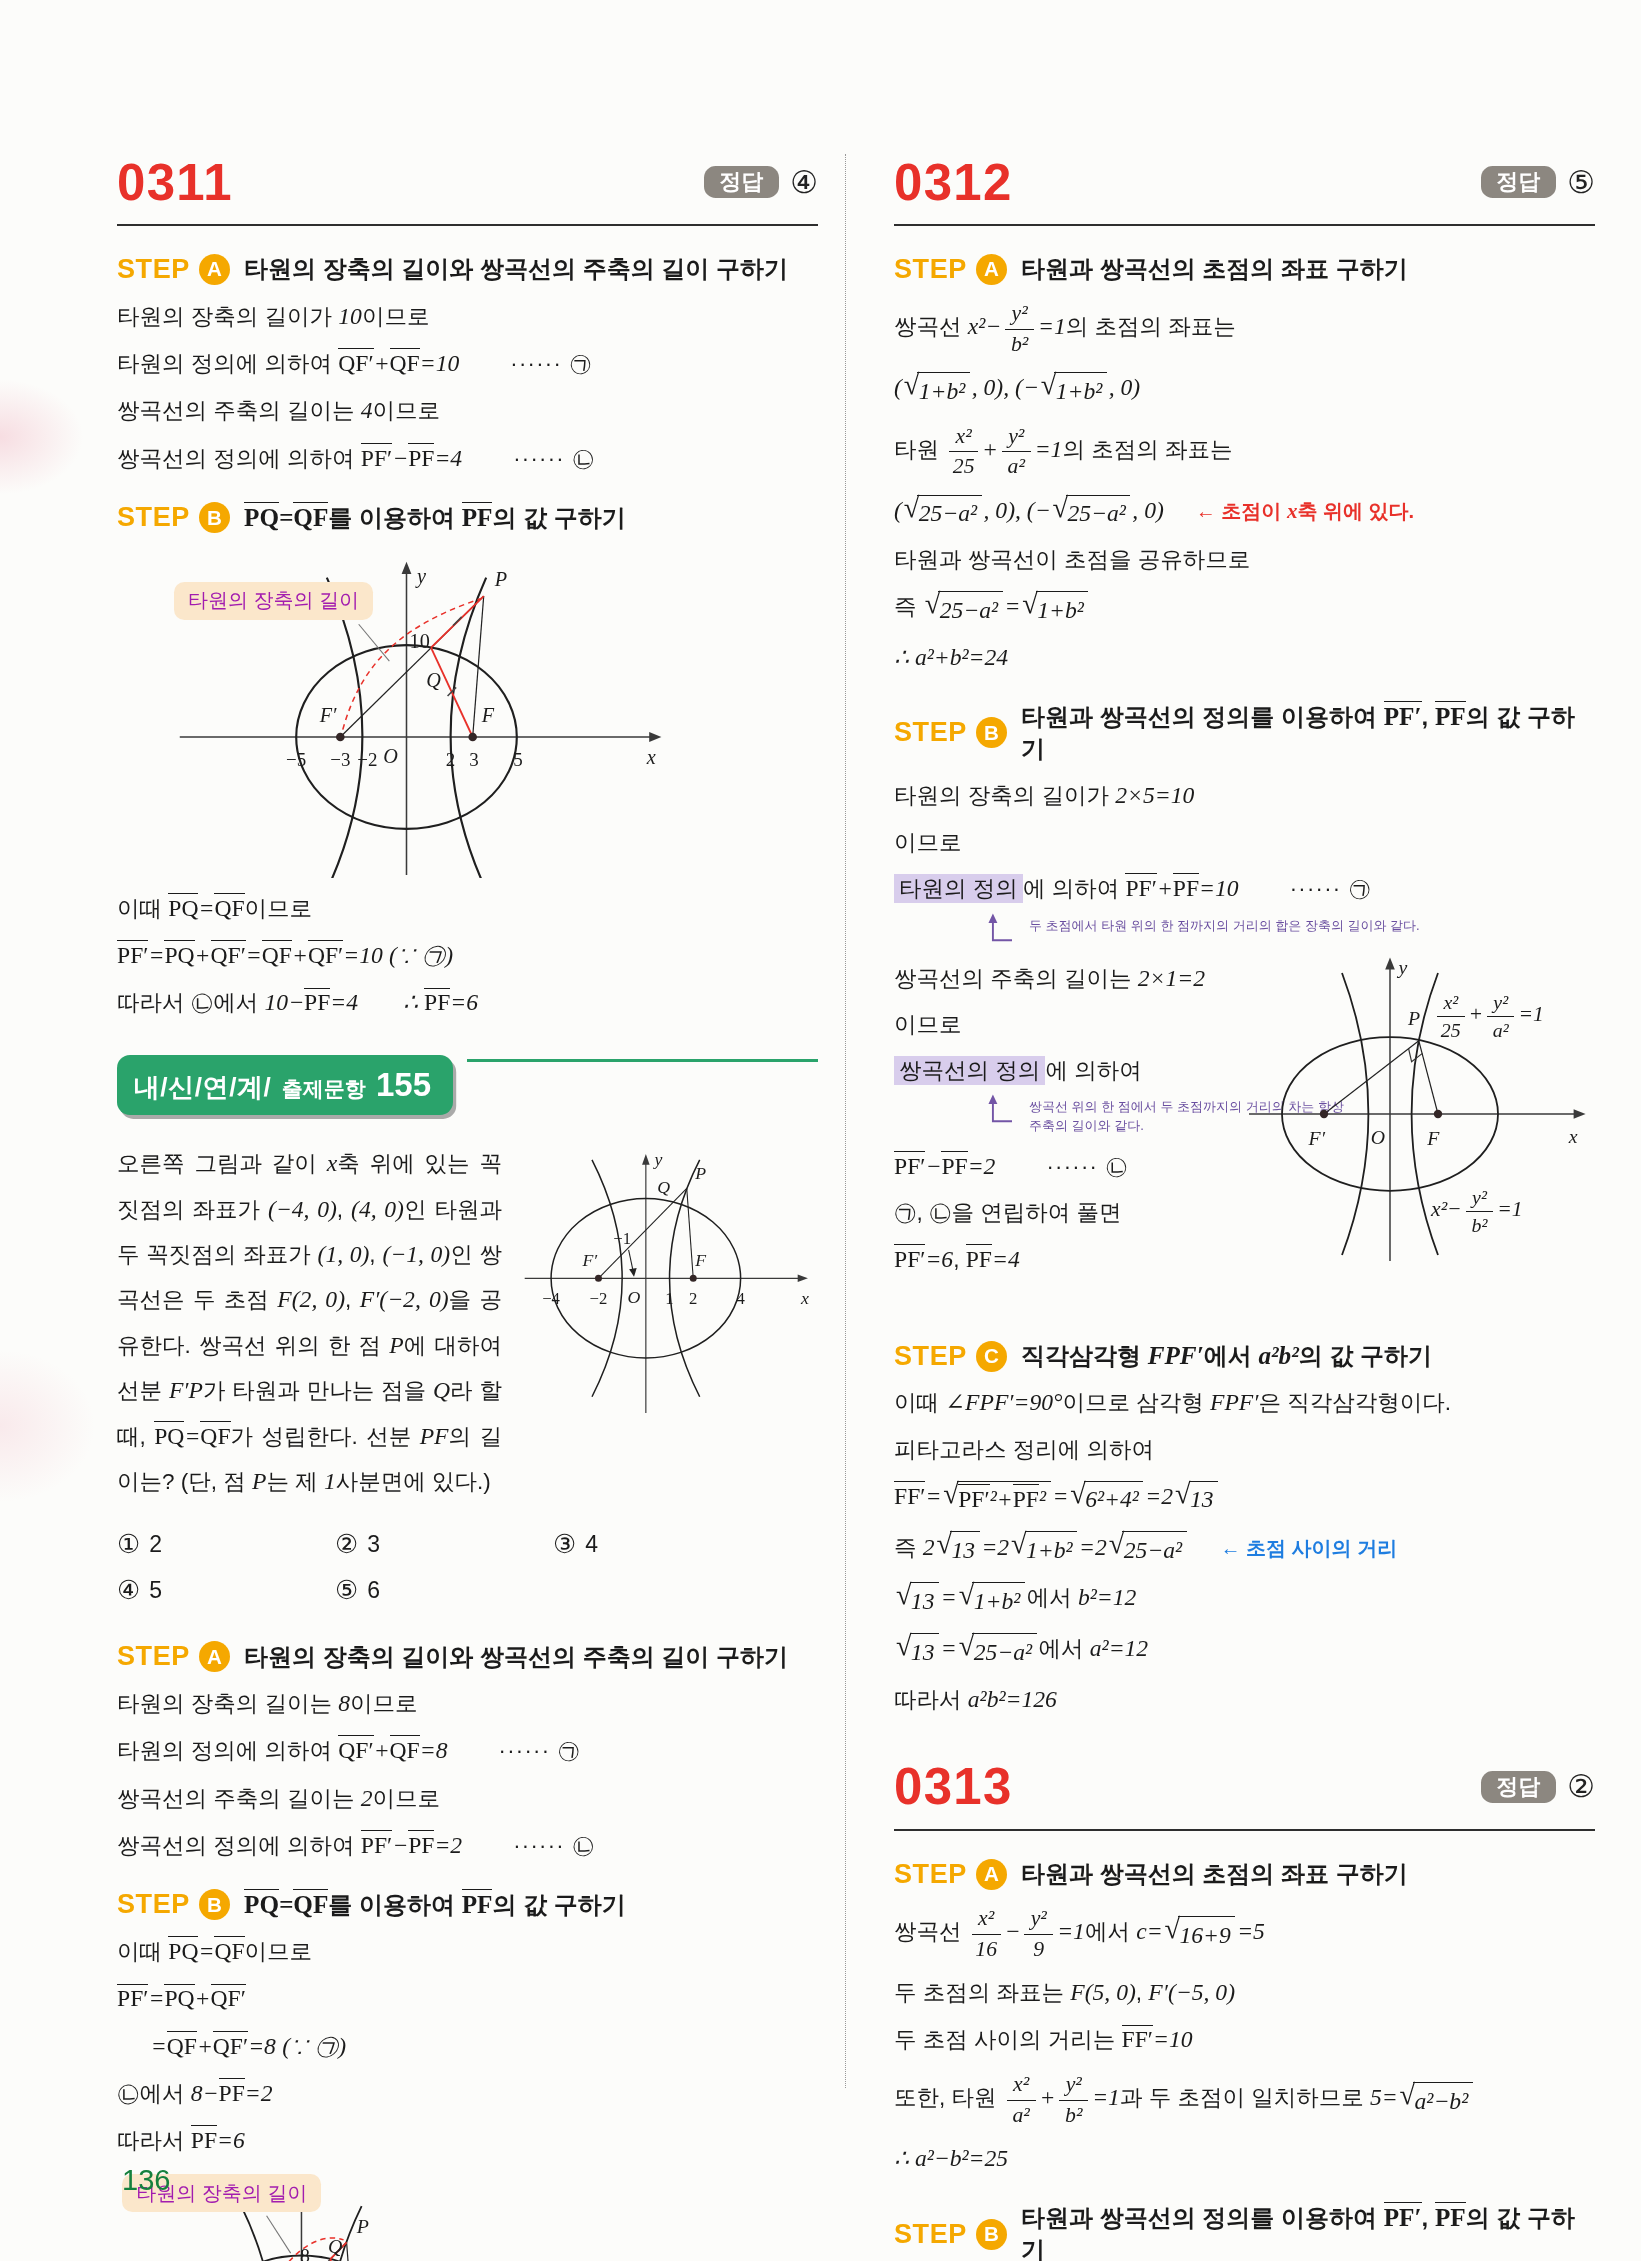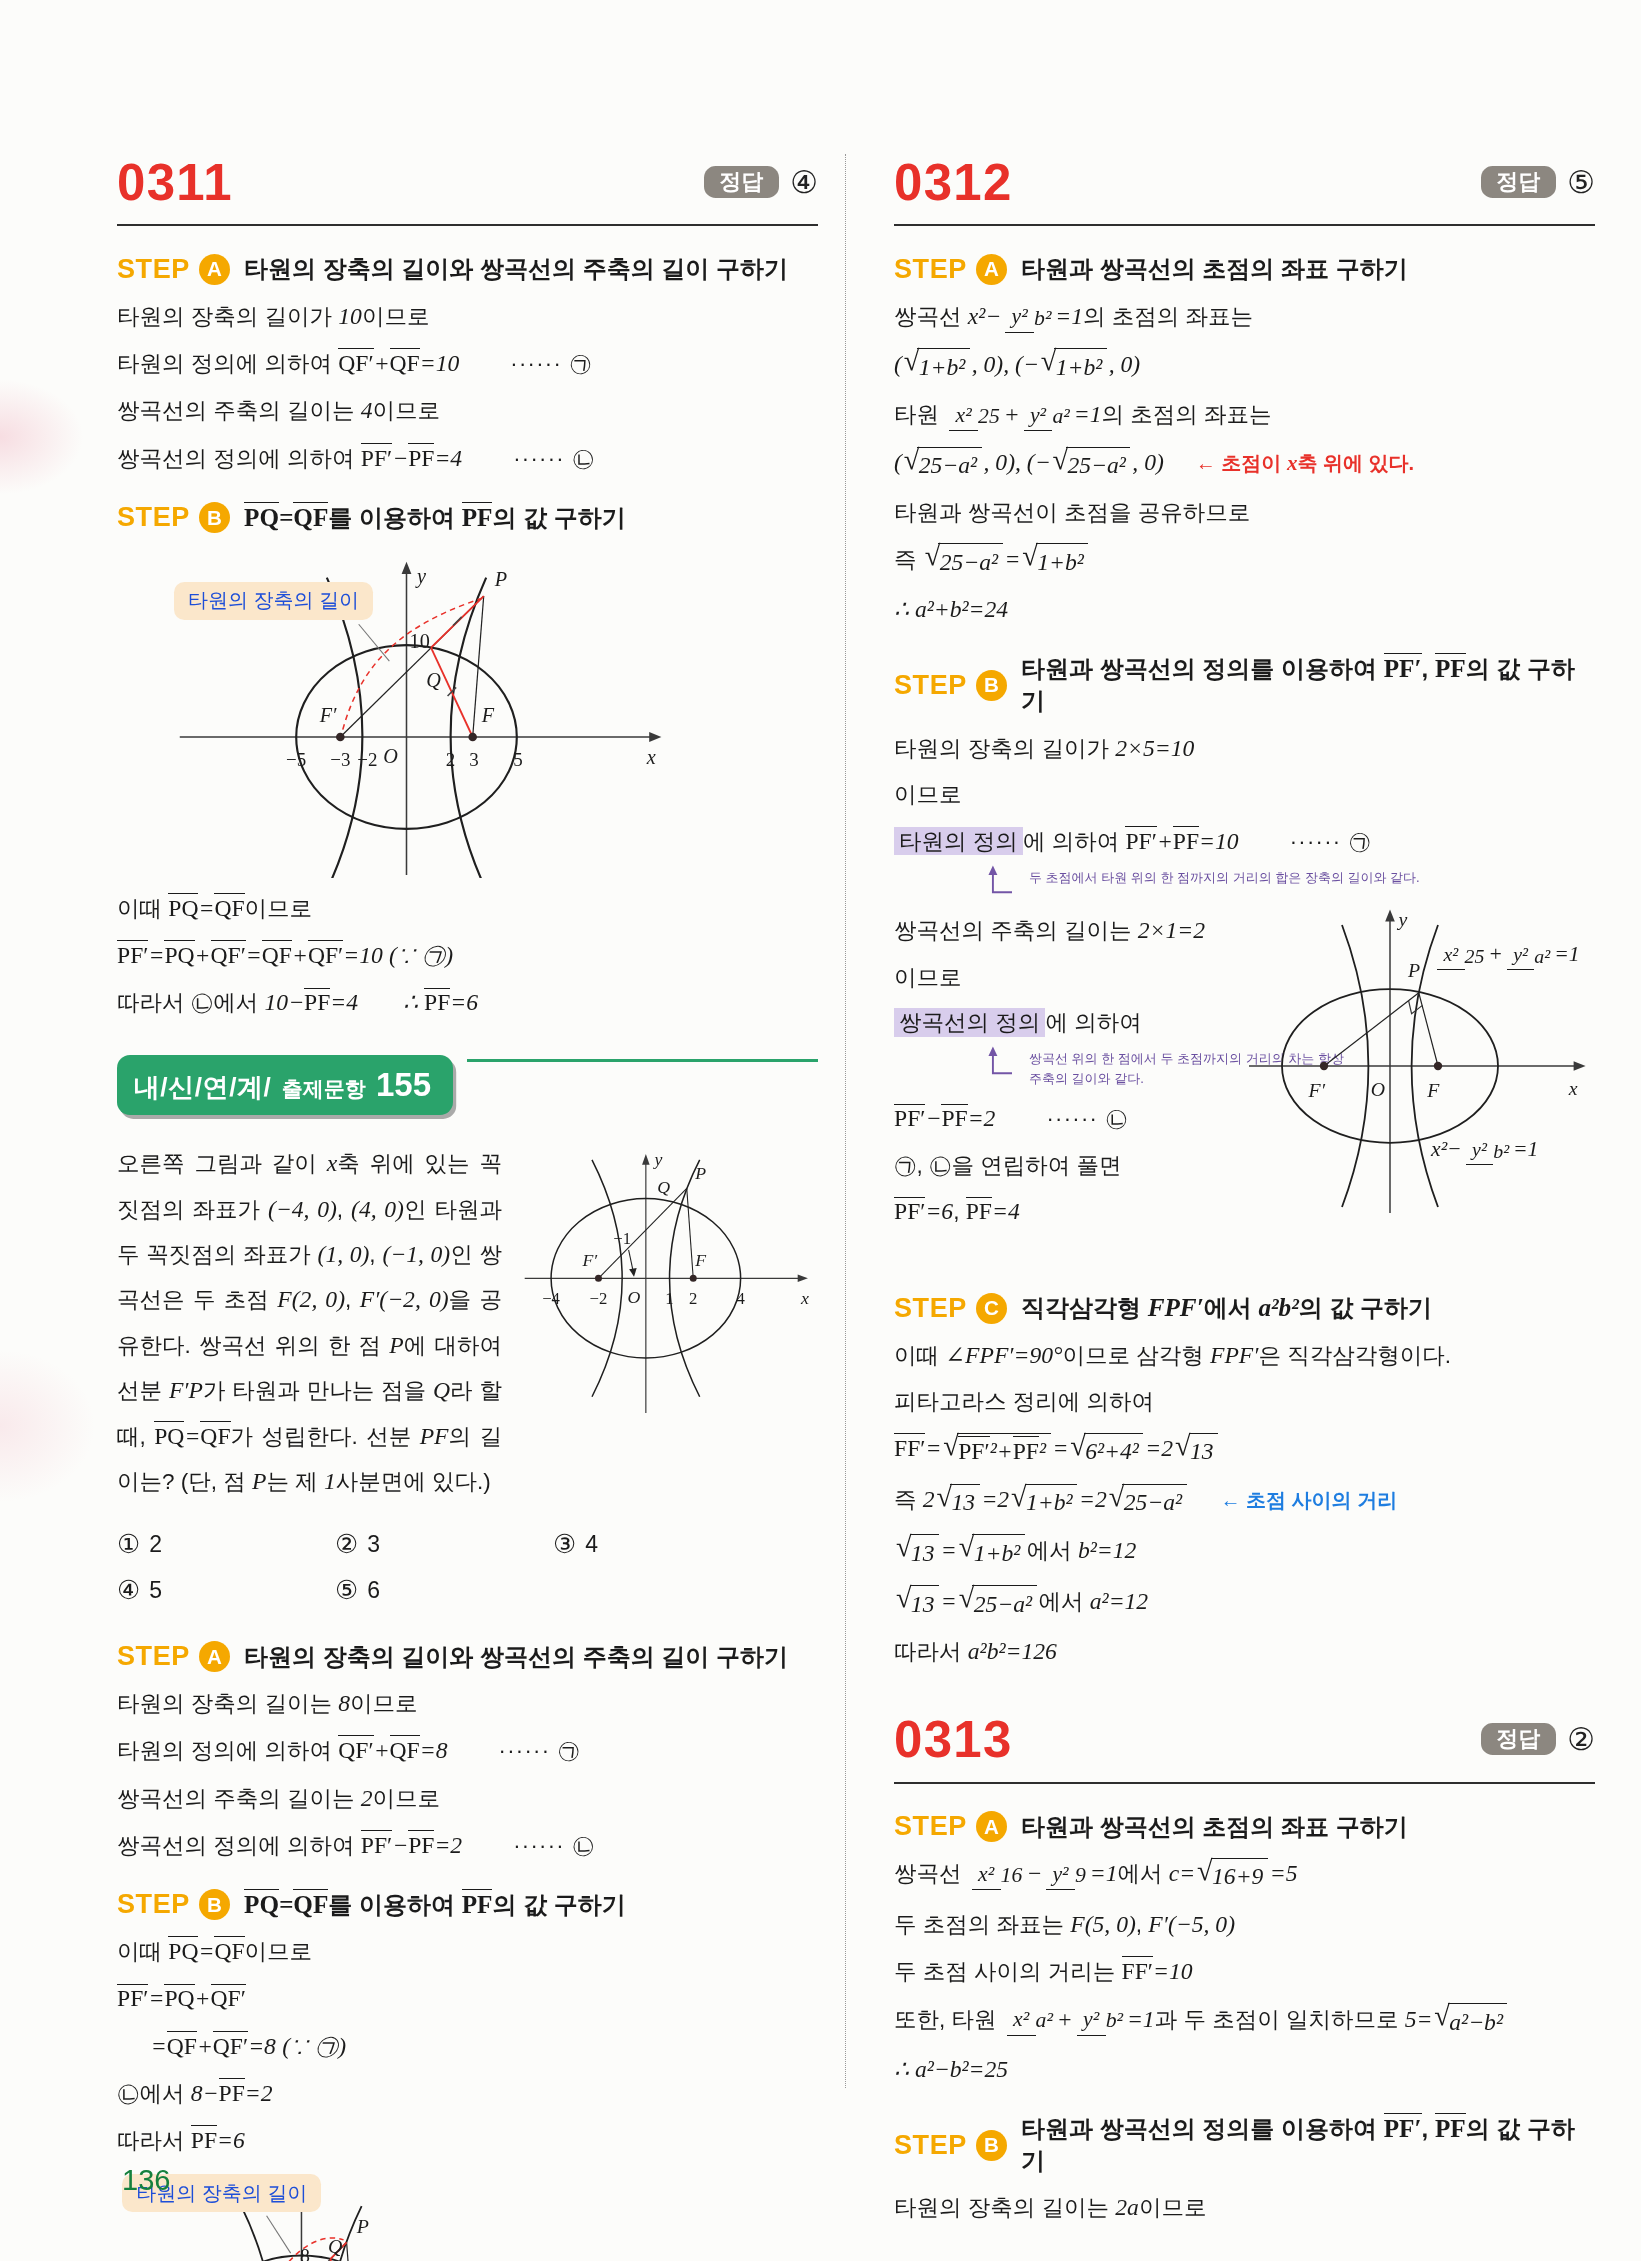--- a/index.html
+++ b/index.html
@@ -44,21 +44,21 @@
   .pnote{display:flex;align-items:flex-start;gap:17px;color:#6a4fa0;font-size:13px;
     margin:-5.1px 0 15.4px 90px;line-height:1.5;}
   .pnote svg{flex:0 0 auto;margin-top:-3.9px;}
 
   
   .m{font-family:"Liberation Serif","DejaVu Serif",serif;font-style:italic;font-size:1.05em;}
   .ov{display:inline-block;border-top:1.9px solid currentColor;padding-top:1.9px;line-height:1.05;font-style:normal;}
   .sqrt{display:inline-flex;align-items:flex-start;vertical-align:middle;margin:0 1.9px;}
   .rad{font-style:normal;font-size:1.2em;line-height:1;transform:translateY(-0.6px);}
   .rc{border-top:1.9px solid currentColor;padding:2.6px 4.5px 0 1.3px;margin-left:-1.9px;}
-  .frac{display:inline-flex;flex-direction:row;align-items:flex-start;vertical-align:middle;
+  .frac{display:inline-flex;flex-direction:column;align-items:center;vertical-align:middle;
     margin:0 3.9px;line-height:1.15;font-size:0.92em;font-style:italic;}
   .fn{border-bottom:1.9px solid currentColor;padding:0.6px 6.4px 2.6px;}
   .fd{padding-top:1.9px;}
 
   
   .box155{margin-top:36px;}
   .tab{position:relative;height:64px;}
   .tab-inner{position:absolute;left:0;top:0;display:inline-flex;align-items:baseline;gap:10.3px;
     background:#2aa36b;color:#fff;padding:10.3px 22px 10.3px 16.7px;border-radius:13px;
     box-shadow:3.2px 3.9px 0 rgba(70,70,70,.45);}
@@ -74,21 +74,21 @@
   .rel{position:relative;}
   .rel155{min-height:360px;}
   .rel155 .line{width:52%;}
   .fig3wrap{position:absolute;right:-3.9px;top:-9px;}
 
   
   .fig{position:relative;}
   .fig svg{display:block;}
   .fig1{margin:9px 0 2.6px 26px;}
   .bubble{position:absolute;background:#fbe7cb;border-radius:10.3px;padding:5.8px 14px;
-    font-size:20px;color:#1d4ed8;white-space:nowrap;}
+    font-size:20px;color:#a21caf;white-space:nowrap;}
   .fig1 .bubble{left:31px;top:35px;}
   .fig3wrap .bubble{left:1.3px;top:10.3px;}
   .eq{position:absolute;font-size:20.6px;white-space:nowrap;}
   .t{font-family:"Liberation Serif","DejaVu Serif",serif;font-size:33px;fill:#1c1c1c;}
   .ti{font-style:italic;}
   .ts{font-size:31px;}
   .rel312{min-height:350px;margin-top:2.6px;}
   .rel312 .line{width:56%;}
   .rel312 .pnote{width:360px;}
   .fig4wrap{position:absolute;right:-5.1px;top:-23px;}

